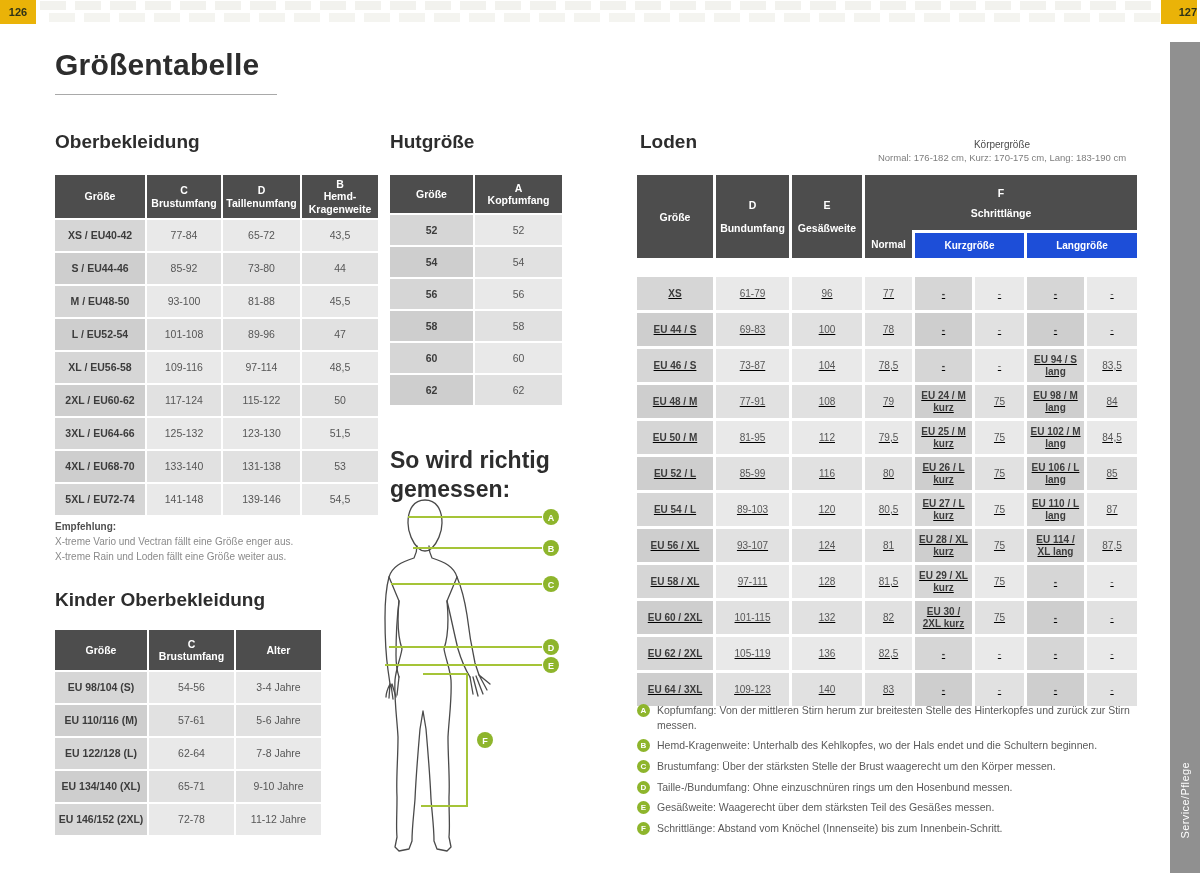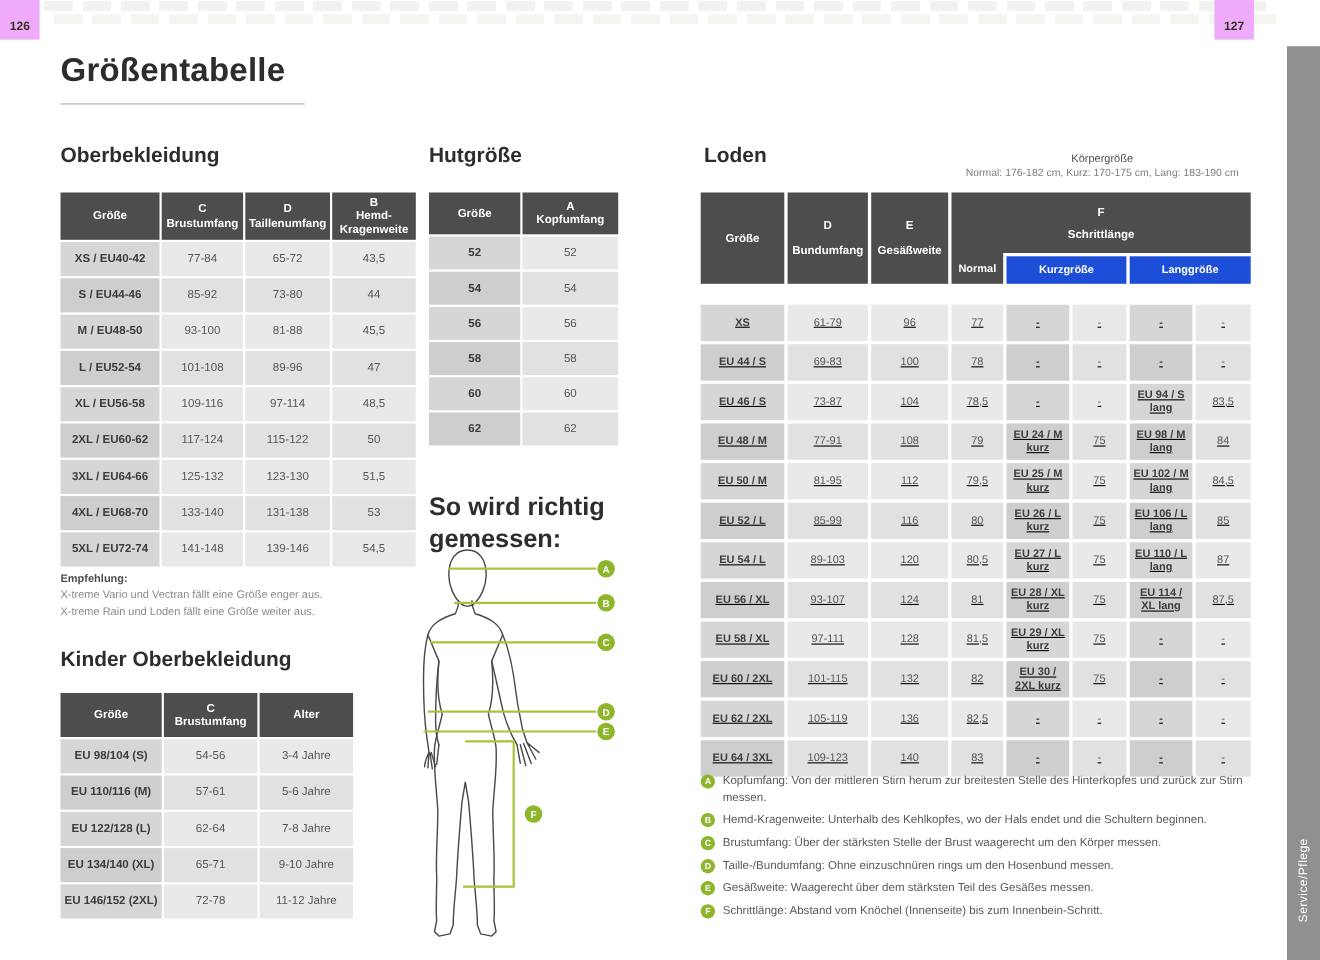--- a/index.html
+++ b/index.html
@@ -8,25 +8,25 @@
   .page { position:relative; width:1200px; height:873px; background:#fff; overflow:hidden; }
 
   
   .top-pattern {
     position:absolute; left:40px; top:1px; width:1120px; height:21px;
     background:
       repeating-linear-gradient(90deg, #f2f2ee 0 26px, #ffffff 26px 35px) top / 100% 9px no-repeat,
       repeating-linear-gradient(90deg, #ffffff 0 9px, #f4f4f0 9px 35px) bottom / 100% 9px no-repeat;
   }
 
-  .page-tab { position:absolute; top:0; width:36px; height:36px; background:#f0abfc;
+  .page-tab { position:absolute; top:0; width:36px; height:24px; background:#eab308;
     display:flex; align-items:flex-end; justify-content:center; padding-bottom:6px;
     font-size:11px; font-weight:bold; color:#2f3318; }
   .page-tab.left { left:0; }
-  .page-tab.right { left:1104px; }
+  .page-tab.right { left:1161px;justify-content:flex-end; }
 
   .side-strip { position:absolute; left:1170px; top:42px; width:30px; height:831px; background:#909090; }
   .side-strip .strip-label { position:absolute; bottom:34px; left:50%; transform:translateX(-50%) ;
     writing-mode:vertical-rl; text-orientation:mixed; transform:translateX(-50%) rotate(180deg);
     color:#ffffff; font-size:11px; letter-spacing:.4px; }
 
   .main-title { position:absolute; left:55px; top:48px; font-size:30px; font-weight:bold; color:#2d2d2d; letter-spacing:.2px; }
   .title-rule { position:absolute; left:55px; top:94px; width:222px; height:1px; background:#a9a9a9; }
 
   .sec-heading { position:absolute; font-size:19px; font-weight:bold; color:#2d2d2d; }

